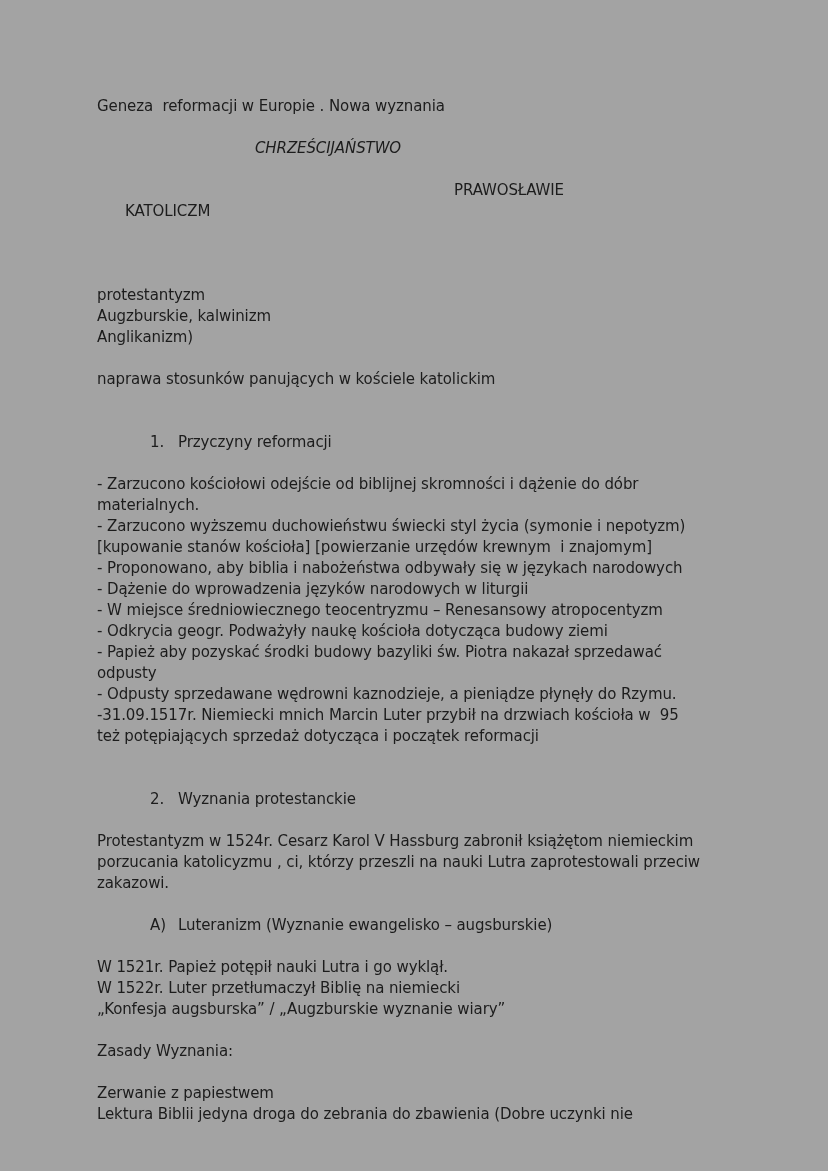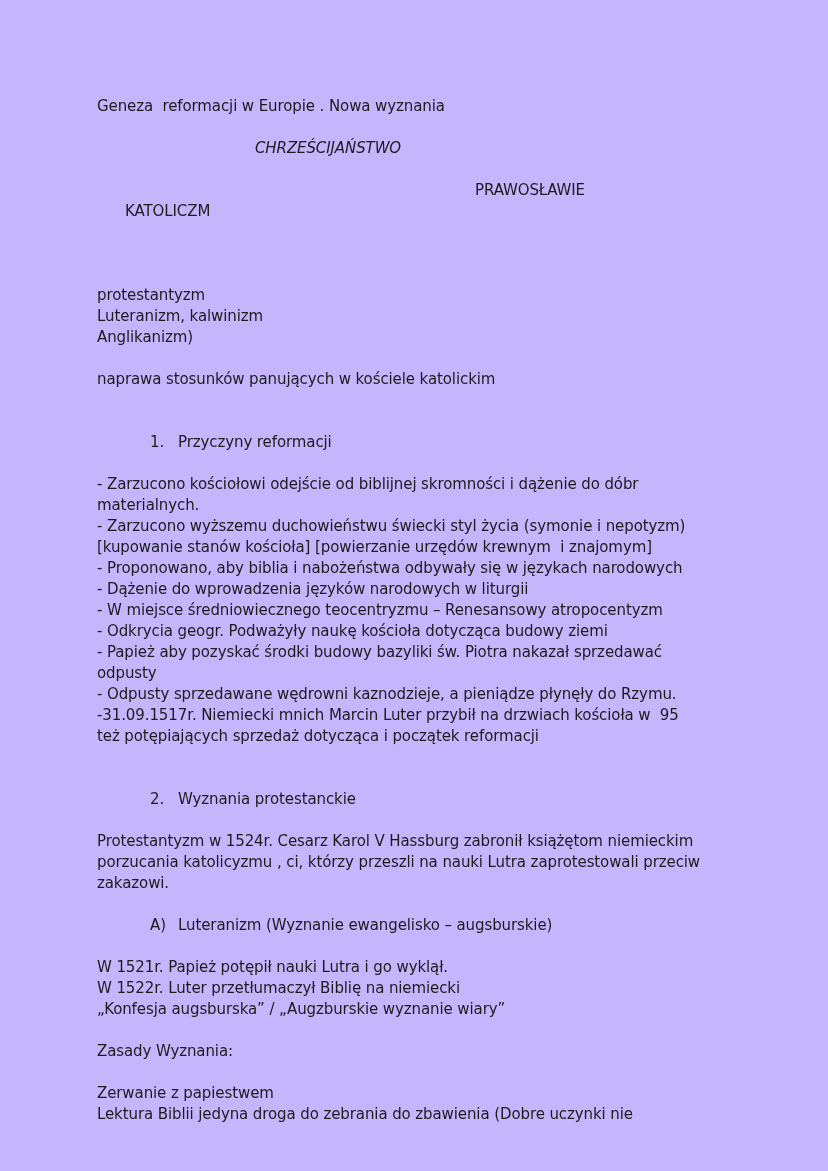--- a/index.html
+++ b/index.html
@@ -4,41 +4,41 @@
 <style>
   html, body {
     margin: 0;
     padding: 0;
     background: #ffffff;
   }
   .page {
     position: relative;
     width: 828px;
     height: 1171px;
-    background: #c4b5fd;
+    background: #a3a3a3;
     overflow: hidden;
     font-family: "DejaVu Sans", "Liberation Sans", sans-serif;
     font-size: 15px;
     line-height: 21px;
     color: #1c1c1c;
     letter-spacing: -0.1px;
   }
   .content {
     position: absolute;
     left: 97px;
     top: 96px;
     right: 0;
   }
   .line {
     min-height: 21px;
     white-space: pre;
   }
   .line.center { margin-left: 158px; font-style: italic; }
   .line.twocol { position: relative; }
-  .twocol .right-col { position: absolute; left: 378px; top: 0; white-space: pre; }
+  .twocol .right-col { position: absolute; left: 357px; top: 0; white-space: pre; }
   .marker {
     display: inline-block;
     margin-left: 25px;
     min-width: 28px;
     white-space: pre;
   }
   .line.sub { }
 </style>
 </head>
 <body>
@@ -51,21 +51,21 @@
     <div class="line center">CHRZEŚCIJAŃSTWO</div>
     <div class="line"></div>
 
     <div class="line twocol">
       <span class="left-col">KATOLICZM</span>
       <span class="right-col">PRAWOSŁAWIE</span>
     </div>
 
     <div class="line"></div>
     <div class="line">protestantyzm</div>
-    <div class="line">Luteranizm, kalwinizm</div>
+    <div class="line">Augzburskie, kalwinizm</div>
     <div class="line">Anglikanizm)</div>
     <div class="line"></div>
     <div class="line">naprawa stosunków panujących w kościele katolickim</div>
     <div class="line"></div>
 
     <div class="line">
       <span class="marker">1.</span><span>Przyczyny reformacji</span>
     </div>
 
     <div class="line">- Zarzucono kościołowi odejście od biblijnej skromności i dążenie do dóbr</div>

